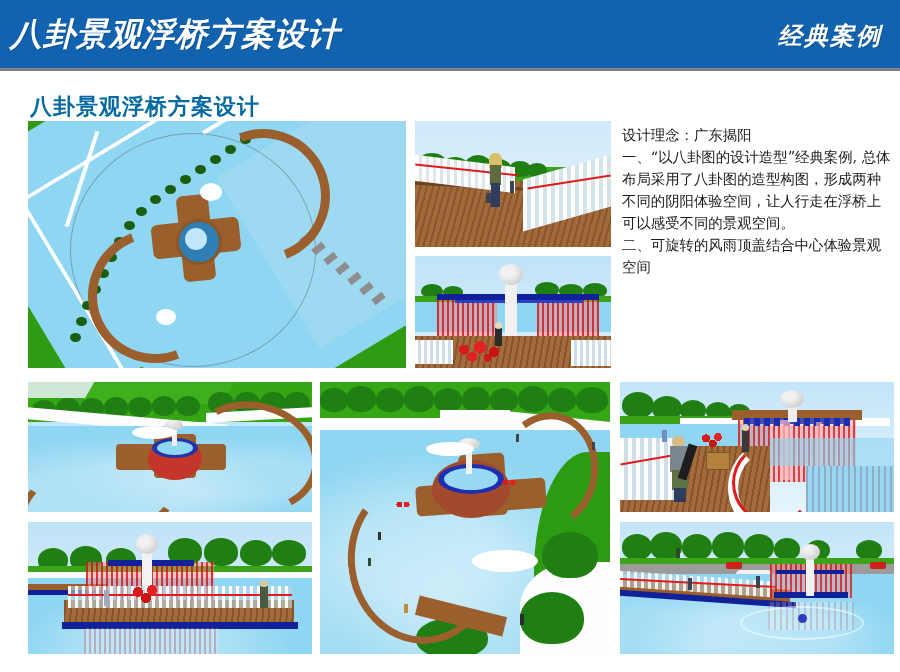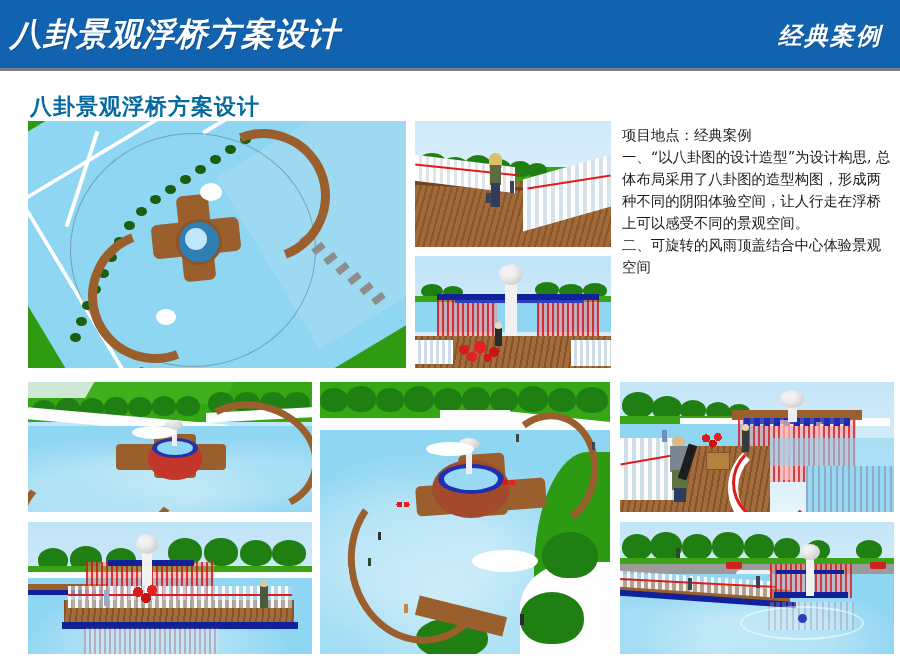--- a/index.html
+++ b/index.html
@@ -474,18 +474,18 @@
     <div style="position:absolute;left:120px;top:84px;width:120px;height:30px;border-radius:50%;border:2px solid rgba(255,255,255,.5);"></div>
     <div style="position:absolute;left:178px;top:92px;width:9px;height:9px;border-radius:50%;background:#2a3dc0;"></div>
 
     <div style="position:absolute;left:68px;top:56px;width:4px;height:12px;background:#3a4456;"></div>
     <div style="position:absolute;left:136px;top:54px;width:4px;height:12px;background:#3a4456;"></div>
     <div style="position:absolute;left:56px;top:26px;width:4px;height:10px;background:#2d4b2a;"></div>
 
   </div>
 
   <div class="textblock">
-    <p>项目地点：经典案例</p>
-    <p class="ind">一、“以八卦图的设计造型”为设计构思, 总体布局采用了八卦图的造型构图，形成两种不同的阴阳体验空间，让人行走在浮桥上可以感受不同的景观空间。</p>
+    <p>设计理念：广东揭阳</p>
+    <p class="ind">一、“以八卦图的设计造型”经典案例, 总体布局采用了八卦图的造型构图，形成两种不同的阴阳体验空间，让人行走在浮桥上可以感受不同的景观空间。</p>
     <p class="ind">二、可旋转的风雨顶盖结合中心体验景观空间</p>
   </div>
 
 </div>
 
 </body></html>

